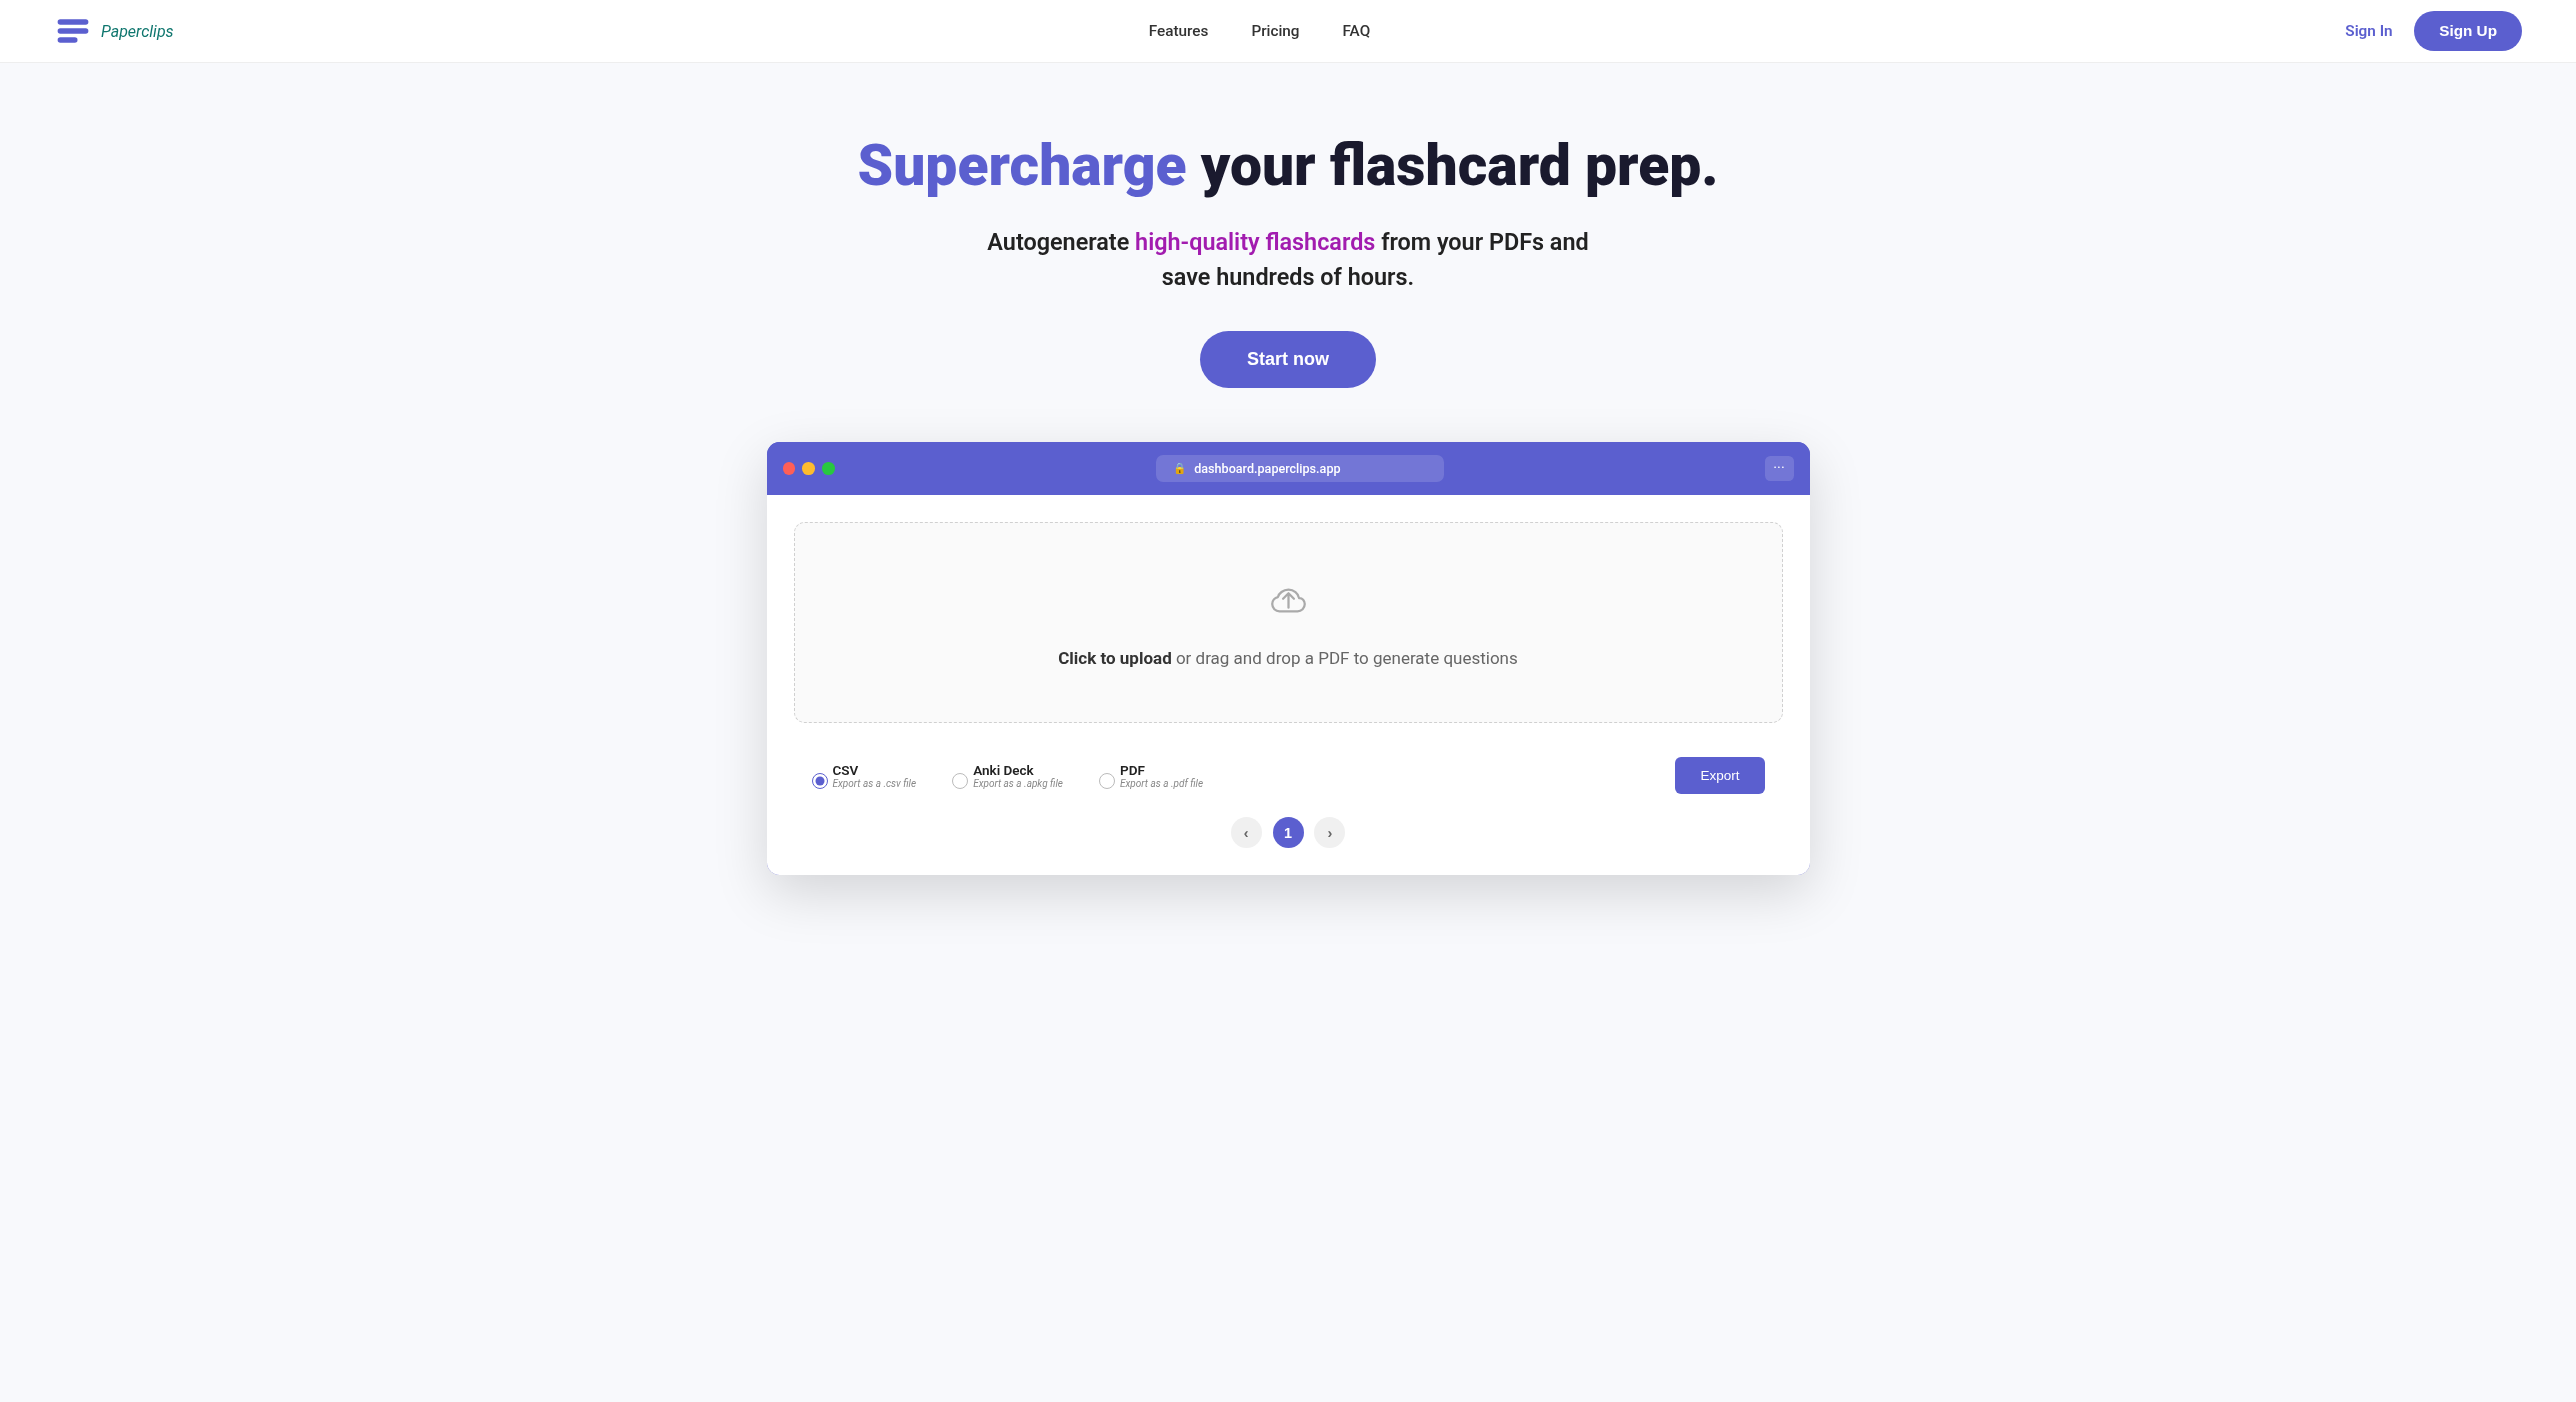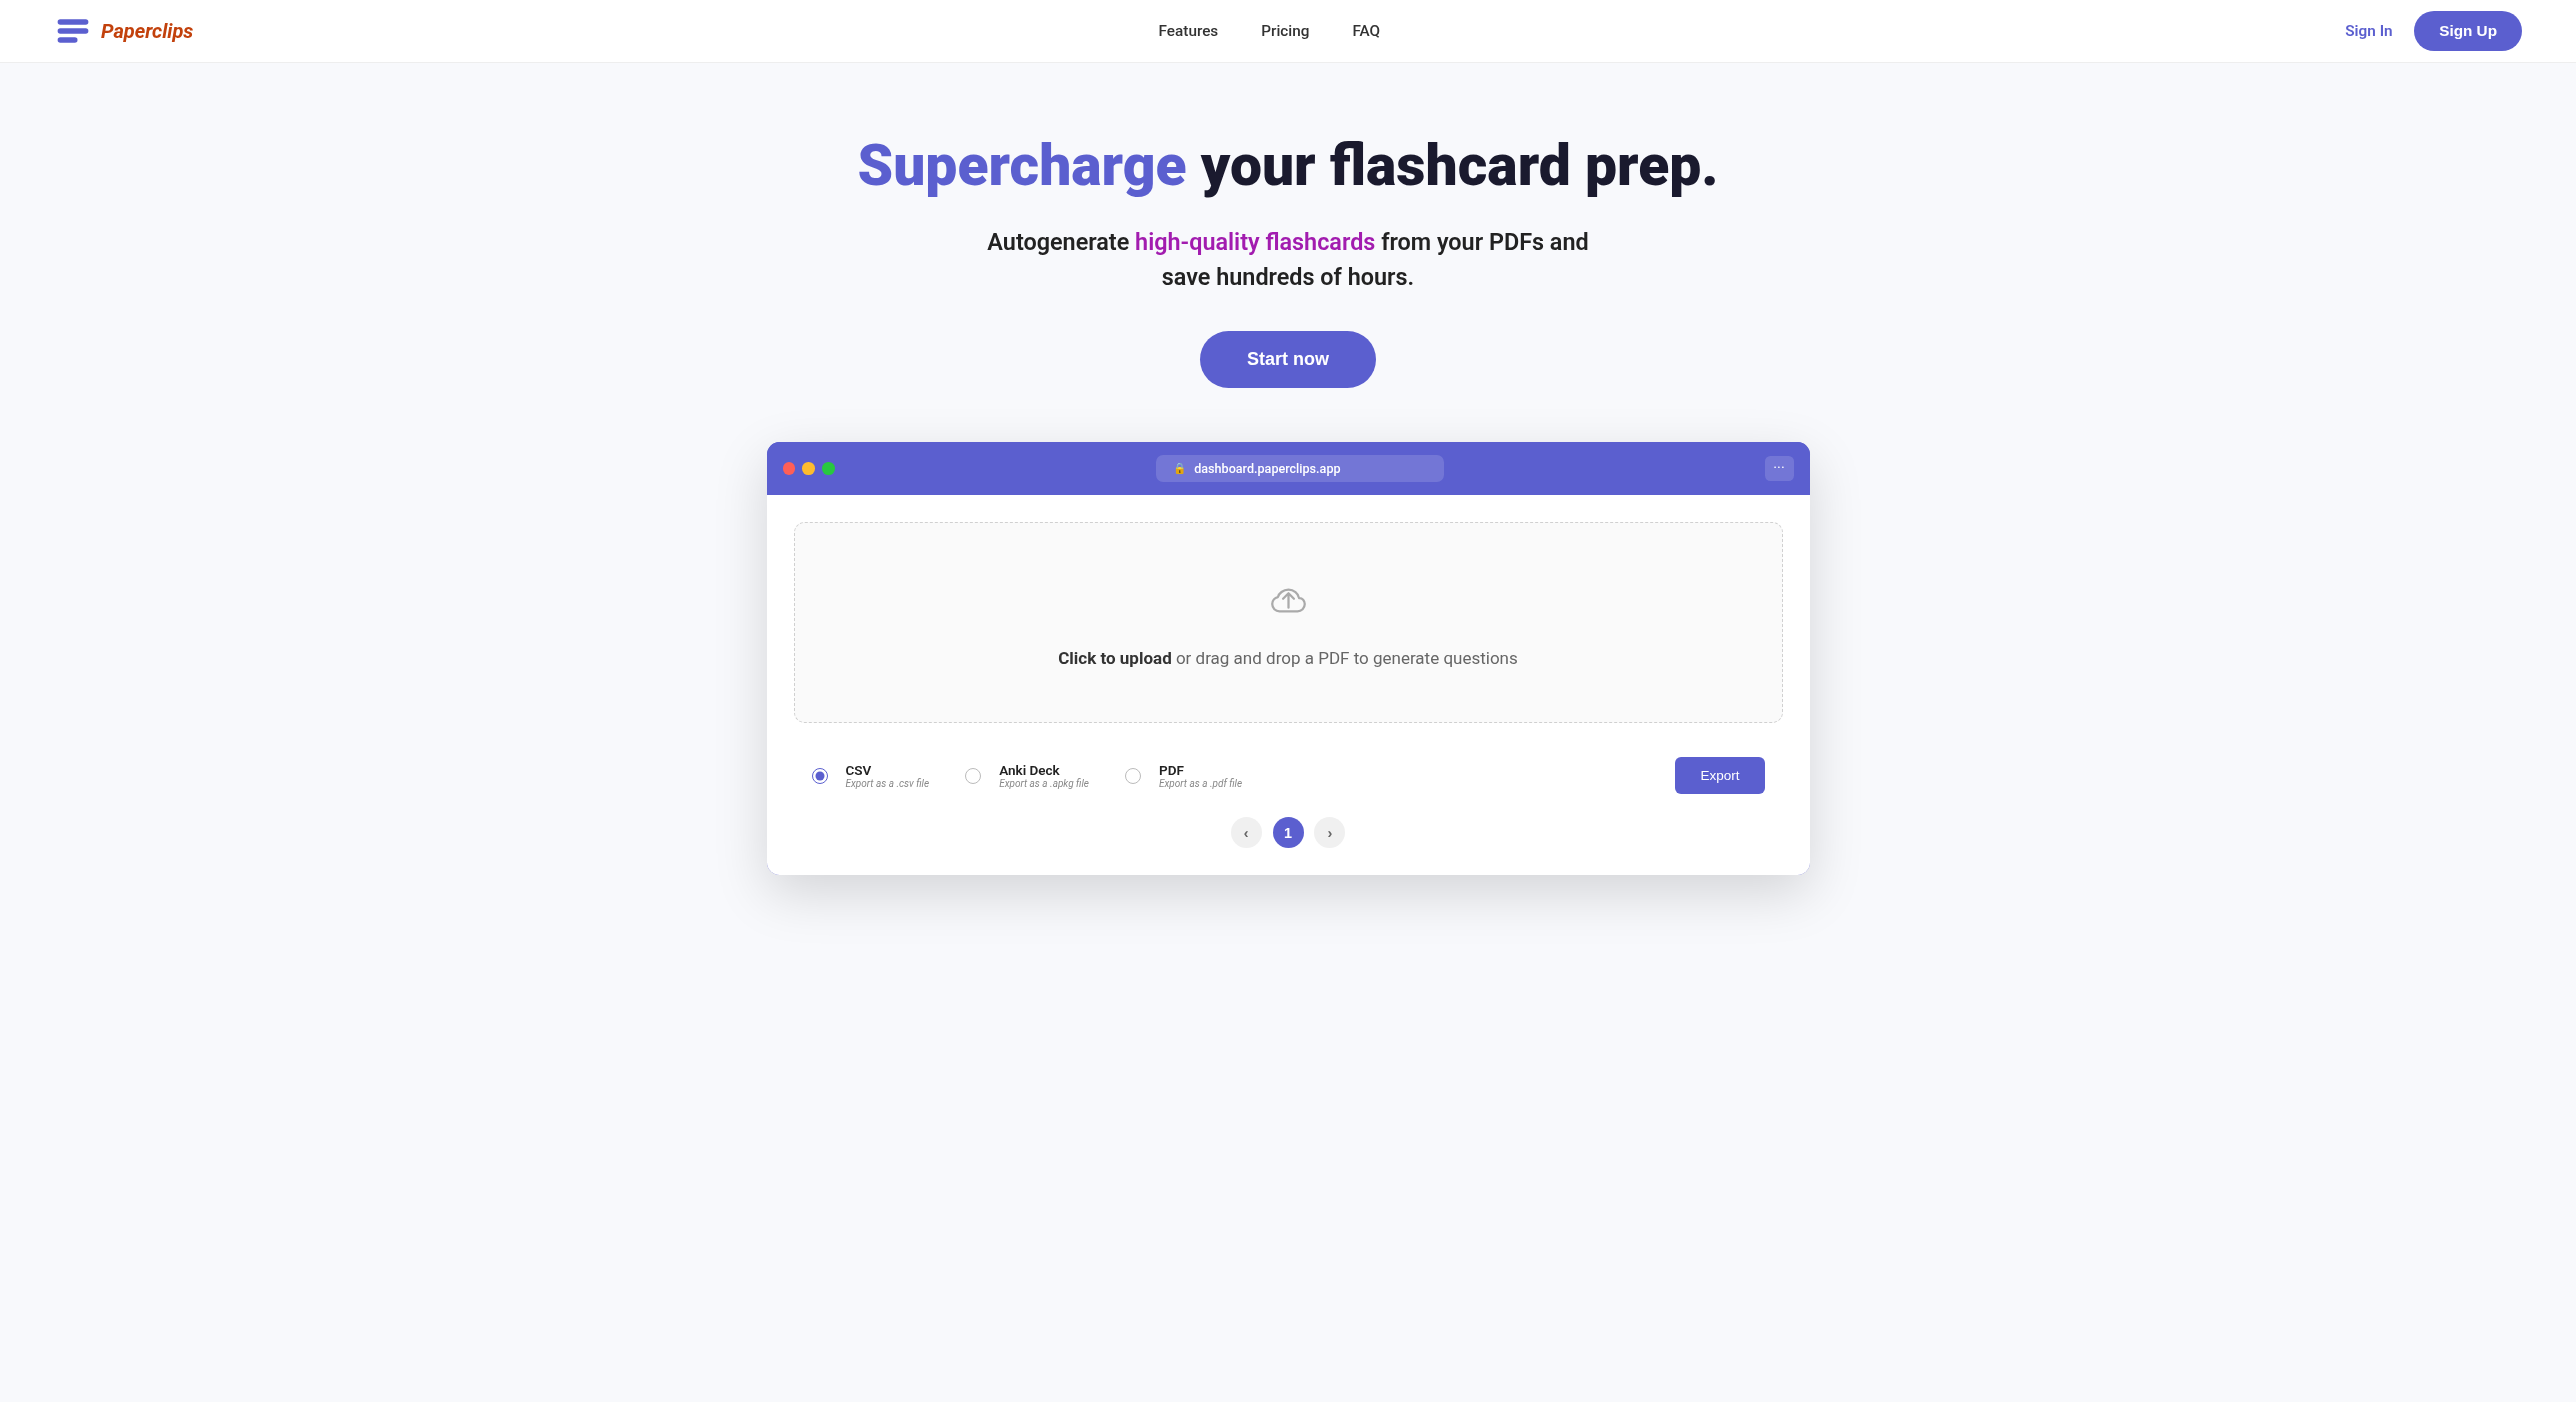--- a/index.html
+++ b/index.html
@@ -27,23 +27,23 @@
       display: flex;
       align-items: center;
       gap: 9px;
       text-decoration: none;
     }
     .logo-icon {
       width: 38px;
       height: 38px;
     }
     .logo-text {
-      font-size: 20px;
-      font-weight: 700;
-      color: #c2410c;
+      font-size: 16px;
+      font-weight: 400;
+      color: #0f766e;
       font-style: italic;
     }
     .nav-links {
       display: flex;
       gap: 43px;
       align-items: center;
       justify-content: center;
     }
     .nav-link {
       font-size: 15.3px;
@@ -216,22 +216,22 @@
 
     
     .export-row {
       display: flex;
       align-items: center;
       gap: 36px;
       padding: 9px 18px;
     }
     .export-option {
       display: flex;
-      align-items: center;
-      gap: 18px;
+      align-items: flex-end;
+      gap: 5px;
     }
     .radio-circle {
       width: 16px;
       height: 16px;
       border-radius: 50%;
       border: 1.8px solid #5b5fcf;
       margin-top: 1.8px;
       flex-shrink: 0;
       position: relative;
     }

